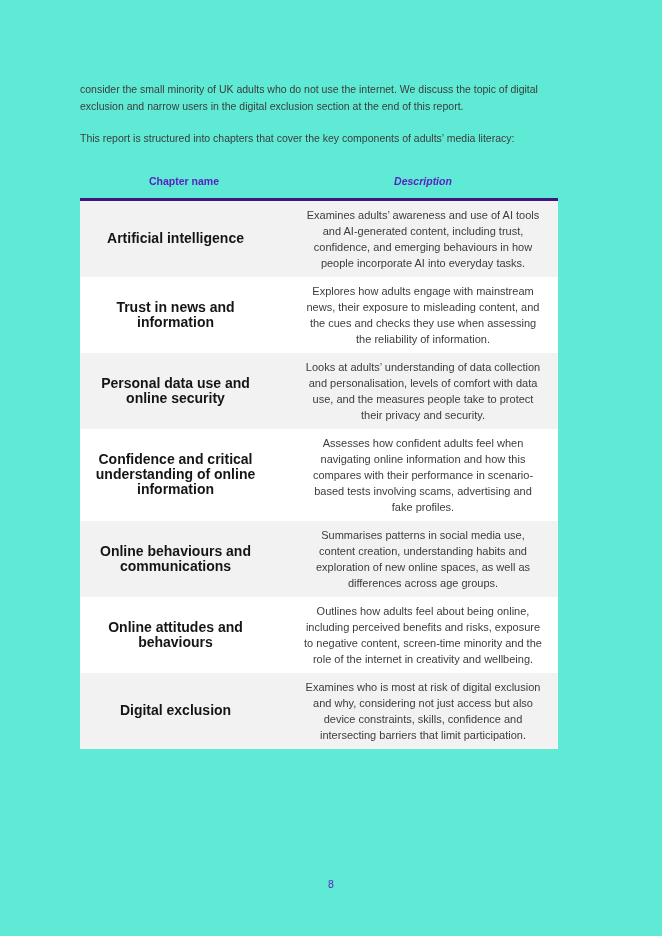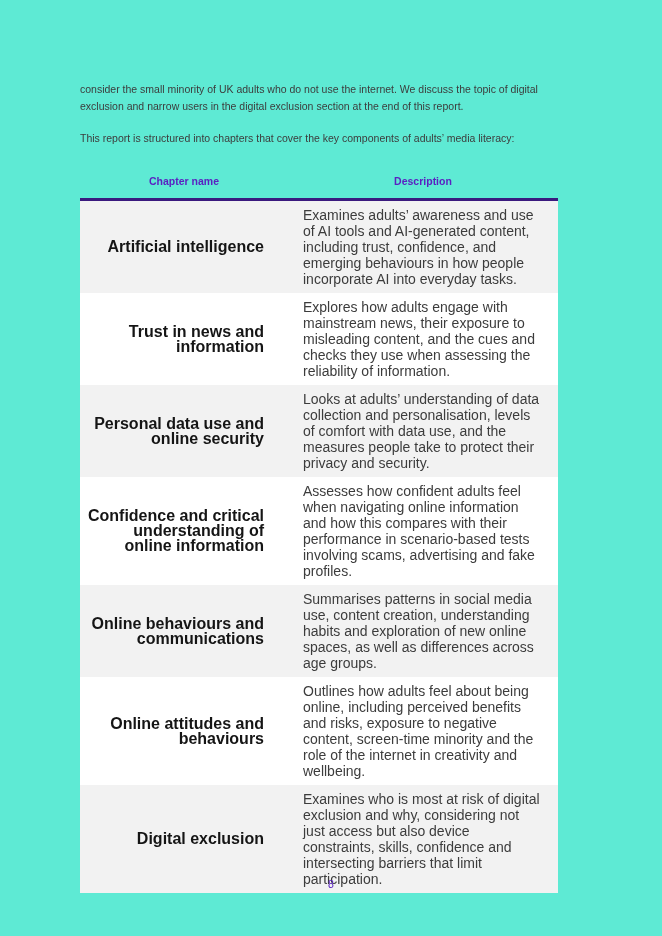--- a/index.html
+++ b/index.html
@@ -40,42 +40,42 @@
   }
   table.chapter-table th {
     font-size: 10.5px;
     font-weight: bold;
     color: #5a21c2;
     text-align: center;
     padding: 6px 0 11px 0;
     border-bottom: 3px solid #3a1a7e;
   }
   th.col-chapter { width: 208px; }
-  th.col-desc { width: 270px; }
+  th.col-desc { width: 270px; font-style: italic; }
   table.chapter-table td {
     vertical-align: middle;
   }
   td.chapter-cell {
     box-sizing: border-box;
     width: 208px;
     padding: 8px 24px 8px 7px;
-    font-size: 16px;
+    font-size: 14px;
     font-weight: bold;
     line-height: 15px;
     color: #151515;
-    text-align: right;
+    text-align: center;
   }
   td.desc-cell {
     box-sizing: border-box;
     width: 270px;
     padding: 6px 15px;
-    font-size: 14px;
+    font-size: 11px;
     line-height: 16px;
     color: #3c3c3c;
-    text-align: left;
+    text-align: center;
   }
   tbody tr:nth-child(odd) {
     background: #f2f2f2;
   }
   tbody tr:nth-child(even) {
     background: #ffffff;
   }
   .page-number {
     position: absolute;
     left: 0;

